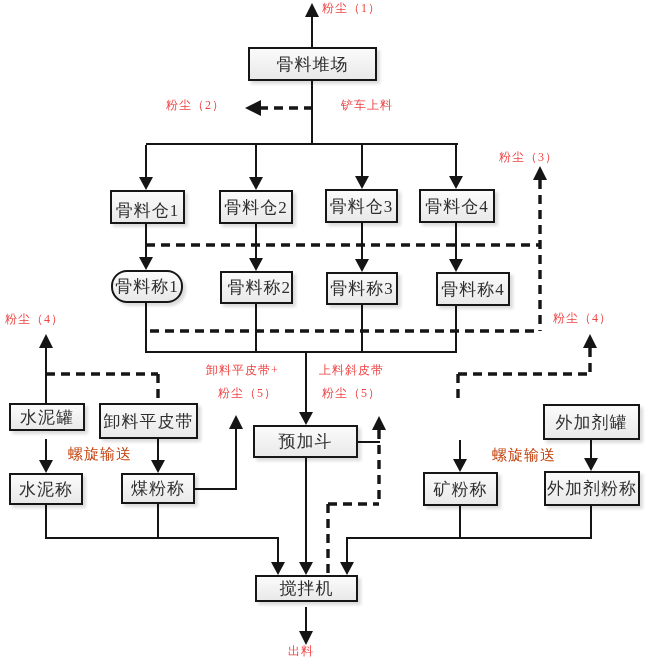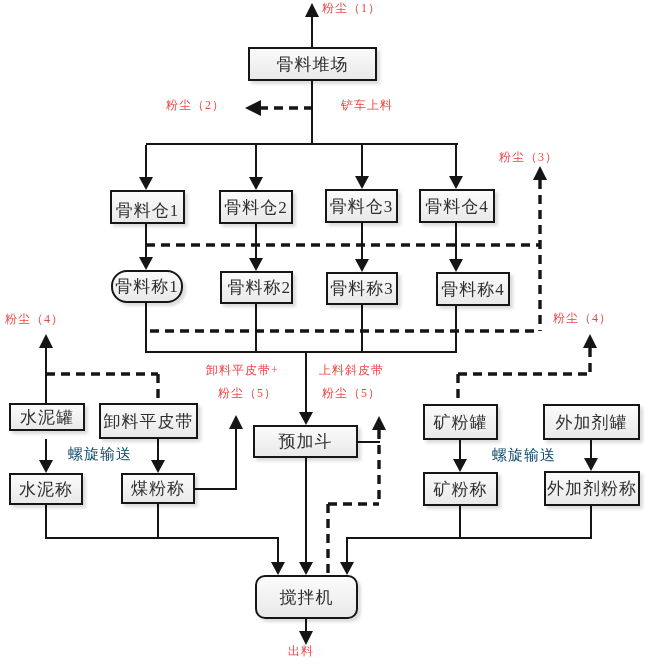--- a/index.html
+++ b/index.html
@@ -16,21 +16,21 @@
     border:2px solid #161616;
     background:linear-gradient(180deg,#fbfbfb 0%,#f0f0f0 60%,#e9e9e9 100%);
     box-shadow:3px 3px 3px rgba(0,0,0,0.14);
     display:flex;align-items:center;justify-content:center;
     font-size:17px;color:#2f2f2f;letter-spacing:1px;white-space:nowrap;
   }
   .lbl{
     position:absolute;font-size:12px;color:#ef4444;letter-spacing:1px;
     white-space:nowrap;line-height:1.15;
   }
-  .lbl.small{font-size:15px;color:#0c4a6e;}
+  .lbl.small{font-size:15px;color:#c2410c;}
 </style>
 </head>
 <body>
 
 <div class="canvas">
 
   <svg class="wires" width="649" height="672" viewBox="0 0 649 672">
 
     <path class="s" d="M312 16 V47"></path>
     <polygon class="f" points="312,3 305,17 319,17"></polygon>
@@ -159,37 +159,34 @@
   <div class="node" style="left:99px;top:403px;width:99px;height:36px;">
       <span>卸料平皮带</span>
     </div>
   <div class="node" style="left:9px;top:473px;width:74px;height:32px;">
       <span>水泥称</span>
     </div>
   <div class="node" style="left:121px;top:473px;width:74px;height:31px;text-align:right;">
       <span>煤粉称</span>
     </div>
 
-  <div class="node" style="left:423px;top:404px;width:75px;height:36px;">
-      <span>矿粉罐</span>
-    </div>
   <div class="node" style="left:543px;top:404px;width:97px;height:36px;">
       <span>外加剂罐</span>
     </div>
   <div class="node" style="left:423px;top:472px;width:75px;height:34px;">
       <span>矿粉称</span>
     </div>
   <div class="node" style="left:544px;top:471px;width:96px;height:35px;">
       <span>外加剂粉称</span>
     </div>
 
   <div class="node" style="left:253px;top:425px;width:105px;height:33px;">
       <span>预加斗</span>
     </div>
-  <div class="node" style="left:255px;top:575px;width:103px;height:44px;border-radius:10px;">
+  <div class="node" style="left:255px;top:575px;width:103px;height:27px;">
       <span>搅拌机</span>
     </div>
 
   <div class="lbl" style="left:322px;top:2px;">粉尘（1）</div>
   <div class="lbl" style="left:166px;top:99px;">粉尘（2）</div>
   <div class="lbl" style="left:341px;top:99px;">铲车上料</div>
   <div class="lbl" style="left:499px;top:151px;">粉尘（3）</div>
   <div class="lbl" style="left:5px;top:313px;">粉尘（4）</div>
   <div class="lbl" style="left:553px;top:312px;">粉尘（4）</div>
 

